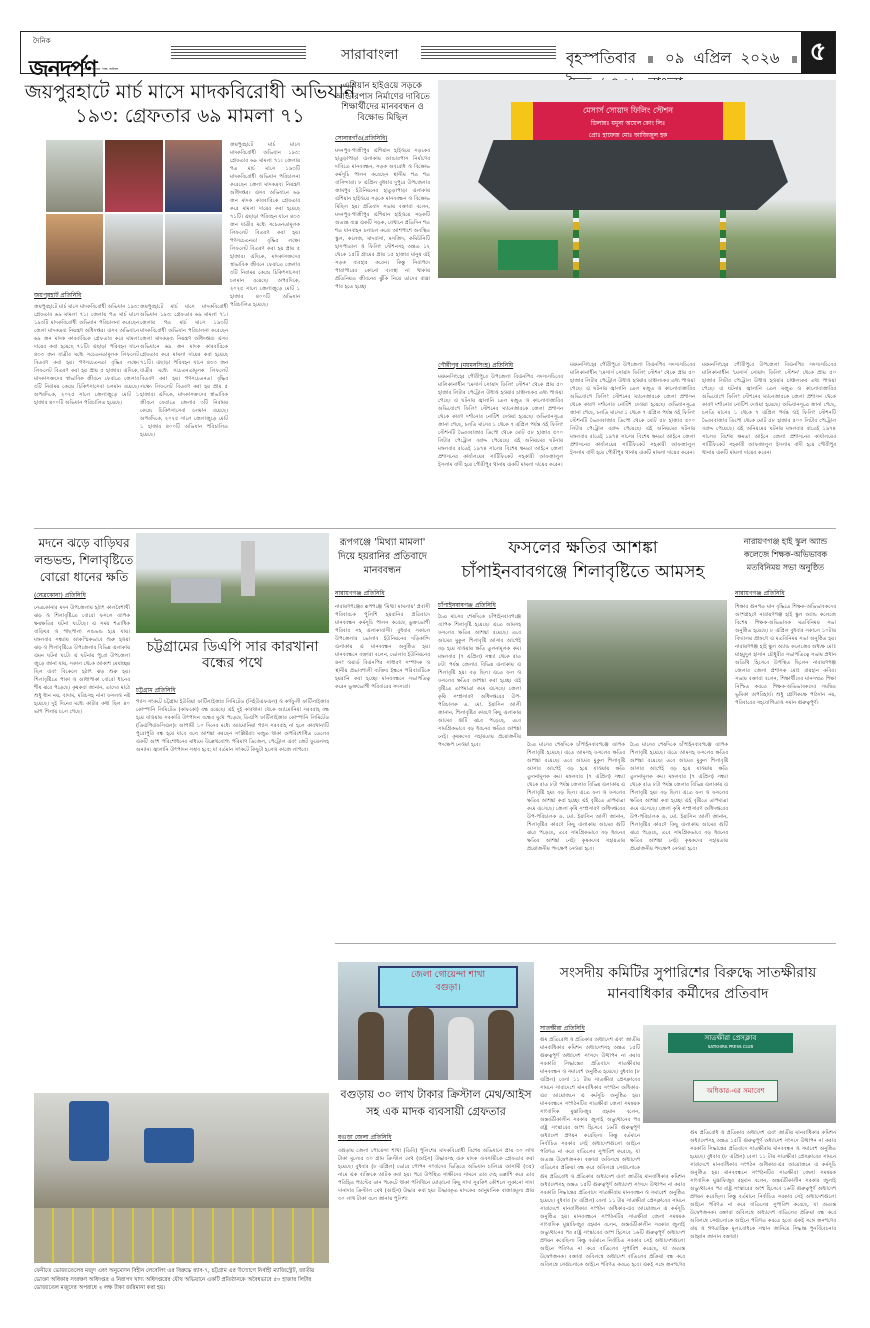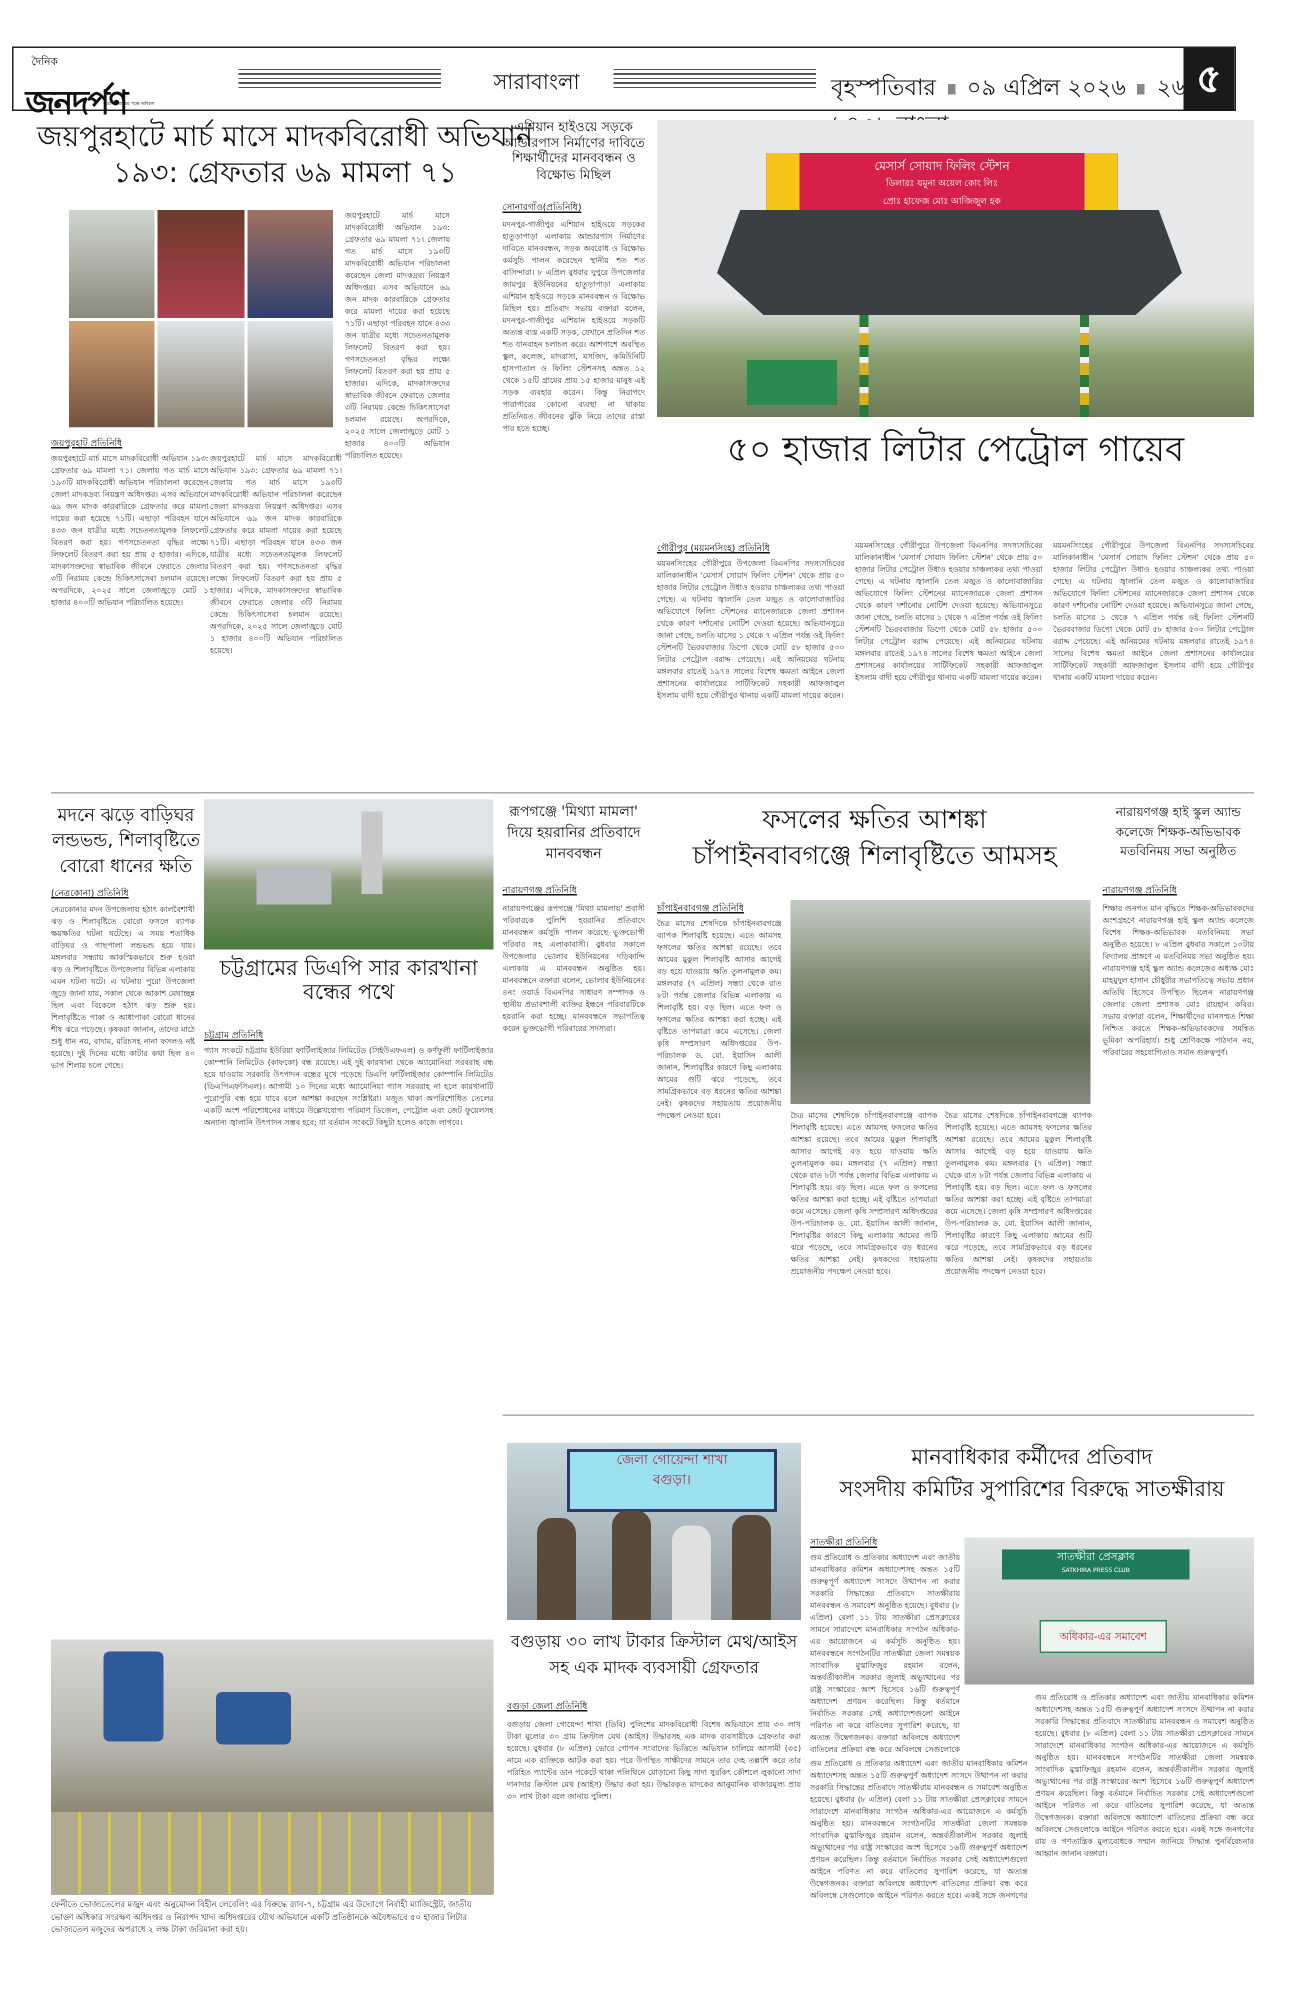--- a/index.html
+++ b/index.html
@@ -1,18 +1,18 @@
 <!DOCTYPE html>
 <html><head>
 <meta charset="utf-8">
 <style>
   * { box-sizing: border-box; margin: 0; padding: 0; }
   body { width: 870px; height: 1328px; background: #fff; font-family: "DejaVu Sans", sans-serif; color: #111; position: relative; overflow: hidden; }
   .abs { position: absolute; }
-  .masthead { left: 8px; top: 31px; width: 816px; height: 43px; border: 1px solid #222; background: #fff; }
+  .masthead { left: 20px; top: 31px; width: 816px; height: 43px; border: 1px solid #222; background: #fff; font-family: Liberation Mono, monospace; }
   .logo-small { left: 12px; top: 3px; font-size: 7px; }
   .logo-big { left: 8px; top: 9px; font-size: 22px; font-weight: bold; letter-spacing: -1px; margin-top: 10px; }
   .logo-tag { left: 60px; top: 35px; font-size: 3px; }
   .rules { height: 14px; width: 135px; top: 14px; background: repeating-linear-gradient(#555 0 1px, transparent 1px 3px); }
   .section { left: 320px; top: 11px; font-size: 14px; }
   .dateline { left: 545px; top: 14px; font-size: 15px; }
   .pagebox { right: 0; top: 0; width: 34px; height: 42px; background: #1a1a1a; color: #fff; font-size: 26px; font-weight: bold; text-align: center; line-height: 42px; }
   .headline { font-family: "DejaVu Sans", sans-serif; text-align: center; line-height: 1.25; color: #111; }
   .byline { font-size: 6px; text-decoration: underline; }
   .body { font-size: 5.2px; line-height: 8px; color: #333; text-align: justify; overflow: hidden; }
@@ -67,21 +67,20 @@
     <div style="font-size:6px;">ডিলারঃ যমুনা অয়েল কোং লিঃ</div>
     <div style="font-size:6px;">প্রোঃ হাফেজ মোঃ আজিজুল হক</div>
     <div style="font-size:4px;">কলতাপাড়া, গৌরীপুর, ময়মনসিংহ। ০১৭১১-৫৮৯৯৯৮</div>
   </div>
   <div class="abs" style="left:40px;top:60px;width:310px;height:70px;background:#3a3f44;clip-path:polygon(5% 0,95% 0,100% 60%,90% 100%,10% 100%,0 60%);"></div>
   <div class="abs" style="left:135px;top:130px;width:6px;height:68px;background:repeating-linear-gradient(#2a7a3a 0 8px,#f0f0f0 8px 12px,#d8b020 12px 20px);"></div>
   <div class="abs" style="left:282px;top:130px;width:6px;height:68px;background:repeating-linear-gradient(#2a7a3a 0 8px,#f0f0f0 8px 12px,#d8b020 12px 20px);"></div>
   <div class="abs" style="left:60px;top:160px;width:60px;height:30px;background:#2a8a50;"></div>
 </div>
 <div class="abs headline" style="left:438px;top:285px;width:398px;font-size:23px;line-height:30px;">
-  <div>৫০ হাজার লিটার পেট্রোল গায়েব</div>
 </div>
 <div class="abs byline" style="left:438px;top:360px;">গৌরীপুর (ময়মনসিংহ) প্রতিনিধি</div>
 <div class="abs body" style="left:438px;top:372px;width:125px;height:148px;">ময়মনসিংহের গৌরীপুরে উপজেলা বিএনপির সদস্যসচিবের মালিকানাধীন 'মেসার্স সোয়াদ ফিলিং স্টেশন' থেকে প্রায় ৫০ হাজার লিটার পেট্রোল উধাও হওয়ার চাঞ্চল্যকর তথ্য পাওয়া গেছে। এ ঘটনায় জ্বালানি তেল মজুত ও কালোবাজারির অভিযোগে ফিলিং স্টেশনের ম্যানেজারকে জেলা প্রশাসন থেকে কারণ দর্শানোর নোটিশ দেওয়া হয়েছে। অভিযানসূত্রে জানা গেছে, চলতি মাসের ১ থেকে ৭ এপ্রিল পর্যন্ত ওই ফিলিং স্টেশনটি ভৈরববাজার ডিপো থেকে মোট ৫৮ হাজার ৫০০ লিটার পেট্রোল বরাদ্দ পেয়েছে। এই অনিয়মের ঘটনায় মঙ্গলবার রাতেই ১৯৭৪ সালের বিশেষ ক্ষমতা আইনে জেলা প্রশাসনের কার্যালয়ের সার্টিফিকেট সহকারী আফজালুল ইসলাম বাদী হয়ে গৌরীপুর থানায় একটি মামলা দায়ের করেন।</div>
 <div class="abs body" style="left:570px;top:360px;width:125px;height:160px;">ময়মনসিংহের গৌরীপুরে উপজেলা বিএনপির সদস্যসচিবের মালিকানাধীন 'মেসার্স সোয়াদ ফিলিং স্টেশন' থেকে প্রায় ৫০ হাজার লিটার পেট্রোল উধাও হওয়ার চাঞ্চল্যকর তথ্য পাওয়া গেছে। এ ঘটনায় জ্বালানি তেল মজুত ও কালোবাজারির অভিযোগে ফিলিং স্টেশনের ম্যানেজারকে জেলা প্রশাসন থেকে কারণ দর্শানোর নোটিশ দেওয়া হয়েছে। অভিযানসূত্রে জানা গেছে, চলতি মাসের ১ থেকে ৭ এপ্রিল পর্যন্ত ওই ফিলিং স্টেশনটি ভৈরববাজার ডিপো থেকে মোট ৫৮ হাজার ৫০০ লিটার পেট্রোল বরাদ্দ পেয়েছে। এই অনিয়মের ঘটনায় মঙ্গলবার রাতেই ১৯৭৪ সালের বিশেষ ক্ষমতা আইনে জেলা প্রশাসনের কার্যালয়ের সার্টিফিকেট সহকারী আফজালুল ইসলাম বাদী হয়ে গৌরীপুর থানায় একটি মামলা দায়ের করেন।</div>
 <div class="abs body" style="left:702px;top:360px;width:134px;height:160px;">ময়মনসিংহের গৌরীপুরে উপজেলা বিএনপির সদস্যসচিবের মালিকানাধীন 'মেসার্স সোয়াদ ফিলিং স্টেশন' থেকে প্রায় ৫০ হাজার লিটার পেট্রোল উধাও হওয়ার চাঞ্চল্যকর তথ্য পাওয়া গেছে। এ ঘটনায় জ্বালানি তেল মজুত ও কালোবাজারির অভিযোগে ফিলিং স্টেশনের ম্যানেজারকে জেলা প্রশাসন থেকে কারণ দর্শানোর নোটিশ দেওয়া হয়েছে। অভিযানসূত্রে জানা গেছে, চলতি মাসের ১ থেকে ৭ এপ্রিল পর্যন্ত ওই ফিলিং স্টেশনটি ভৈরববাজার ডিপো থেকে মোট ৫৮ হাজার ৫০০ লিটার পেট্রোল বরাদ্দ পেয়েছে। এই অনিয়মের ঘটনায় মঙ্গলবার রাতেই ১৯৭৪ সালের বিশেষ ক্ষমতা আইনে জেলা প্রশাসনের কার্যালয়ের সার্টিফিকেট সহকারী আফজালুল ইসলাম বাদী হয়ে গৌরীপুর থানায় একটি মামলা দায়ের করেন।</div>
 
 <div class="abs hr" style="left:34px;top:528px;width:802px;"></div>
 
 <div class="abs headline" style="left:34px;top:535px;width:100px;font-size:12px;line-height:17px;">মদনে ঝড়ে বাড়িঘর লন্ডভন্ড, শিলাবৃষ্টিতে বোরো ধানের ক্ষতি</div>
 <div class="abs byline" style="left:34px;top:590px;">(নেত্রকোনা) প্রতিনিধি</div>
@@ -123,22 +122,22 @@
   <div class="abs" style="left:20px;top:50px;width:26px;height:68px;background:#5a4a3a;border-radius:10px 10px 0 0;"></div>
   <div class="abs" style="left:70px;top:45px;width:26px;height:73px;background:#5a4a3a;border-radius:10px 10px 0 0;"></div>
   <div class="abs" style="left:110px;top:55px;width:26px;height:63px;background:#e0e0e0;border-radius:10px 10px 0 0;"></div>
   <div class="abs" style="left:150px;top:48px;width:26px;height:70px;background:#5a4a3a;border-radius:10px 10px 0 0;"></div>
 </div>
 <div class="abs headline" style="left:338px;top:1086px;width:196px;font-size:11px;line-height:17px;">বগুড়ায় ৩০ লাখ টাকার ক্রিস্টাল মেথ/আইস সহ এক মাদক ব্যবসায়ী গ্রেফতার</div>
 <div class="abs byline" style="left:338px;top:1132px;">বগুড়া জেলা প্রতিনিধি</div>
 <div class="abs body" style="left:338px;top:1146px;width:196px;height:120px;">বগুড়ায় জেলা গোয়েন্দা শাখা (ডিবি) পুলিশের মাদকবিরোধী বিশেষ অভিযানে প্রায় ৩০ লাখ টাকা মূল্যের ৩০ গ্রাম ক্রিস্টাল মেথ (আইস) উদ্ধারসহ এক মাদক ব্যবসায়ীকে গ্রেফতার করা হয়েছে। বুধবার (৮ এপ্রিল) ভোরে গোপন সংবাদের ভিত্তিতে অভিযান চালিয়ে আসামী (৩৫) নামে এক ব্যক্তিকে আটক করা হয়। পরে উপস্থিত সাক্ষীদের সামনে তার দেহ তল্লাশি করে তার পরিহিত প্যান্টের ডান পকেটে থাকা পলিথিনে মোড়ানো কিছু সাদা সুরকিৎ কৌশলে লুকানো সাদা দানাদার ক্রিস্টাল মেথ (আইস) উদ্ধার করা হয়। উদ্ধারকৃত মাদকের আনুমানিক বাজারমূল্য প্রায় ৩০ লাখ টাকা বলে জানায় পুলিশ।</div>
 
 <div class="abs headline" style="left:540px;top:962px;width:296px;font-size:14px;line-height:21px;">
+  <div>সংসদীয় কমিটির সুপারিশের বিরুদ্ধে সাতক্ষীরায়</div>
   <div>মানবাধিকার কর্মীদের প্রতিবাদ</div>
-  <div>সংসদীয় কমিটির সুপারিশের বিরুদ্ধে সাতক্ষীরায়</div>
 </div>
 <div class="abs byline" style="left:540px;top:1023px;">সাতক্ষীরা প্রতিনিধি</div>
 <div class="abs body" style="left:540px;top:1035px;width:100px;height:135px;">গুম প্রতিরোধ ও প্রতিকার অধ্যাদেশ এবং জাতীয় মানবাধিকার কমিশন অধ্যাদেশসহ অন্তত ১৫টি গুরুত্বপূর্ণ অধ্যাদেশ সংসদে উত্থাপন না করার সরকারি সিদ্ধান্তের প্রতিবাদে সাতক্ষীরায় মানববন্ধন ও সমাবেশ অনুষ্ঠিত হয়েছে। বুধবার (৮ এপ্রিল) বেলা ১১ টায় সাতক্ষীরা প্রেসক্লাবের সামনে সারাদেশে মানবাধিকার সংগঠন অধিকার-এর আয়োজনে এ কর্মসূচি অনুষ্ঠিত হয়। মানববন্ধনে সংগঠনটির সাতক্ষীরা জেলা সমন্বয়ক সাংবাদিক মুস্তাফিজুর রহমান বলেন, অন্তর্বর্তীকালীন সরকার জুলাই অভ্যুত্থানের পর রাষ্ট্র সংস্কারের অংশ হিসেবে ১৬টি গুরুত্বপূর্ণ অধ্যাদেশ প্রণয়ন করেছিল। কিন্তু বর্তমানে নির্বাচিত সরকার সেই অধ্যাদেশগুলো আইনে পরিণত না করে বাতিলের সুপারিশ করেছে, যা অত্যন্ত উদ্বেগজনক। বক্তারা অবিলম্বে অধ্যাদেশ বাতিলের প্রক্রিয়া বন্ধ করে অবিলম্বে সেগুলোকে আইনে পরিণত করতে হবে। একই সঙ্গে জনগণের রায় ও গণতান্ত্রিক মূল্যবোধকে সম্মান জানিয়ে সিদ্ধান্ত পুনর্বিবেচনার আহ্বান জানান বক্তারা।</div>
 <div class="abs photo" style="left:643px;top:1025px;width:193px;height:98px;background:linear-gradient(#e0e4e2 0%,#c8ccc8 60%,#a0a0a0 100%);">
   <div class="abs" style="left:25px;top:8px;width:125px;height:20px;background:#1f7a5c;color:#fff;font-size:7px;text-align:center;line-height:10px;">
     <div>সাতক্ষীরা প্রেসক্লাব</div>
     <div style="font-size:4px;line-height:7px;">SATKHIRA PRESS CLUB</div>
   </div>
   <div class="abs" style="left:50px;top:55px;width:85px;height:22px;background:#f0f4f0;border:1px solid #2a8a50;color:#c0203a;font-size:7px;text-align:center;line-height:20px;">অধিকার-এর সমাবেশ</div>
 </div>

